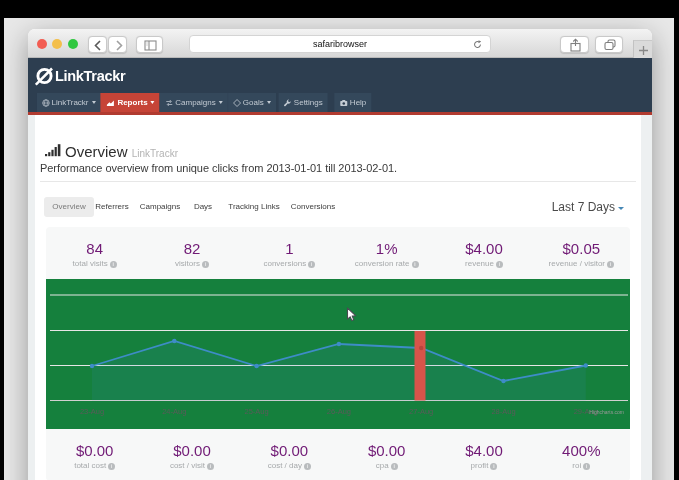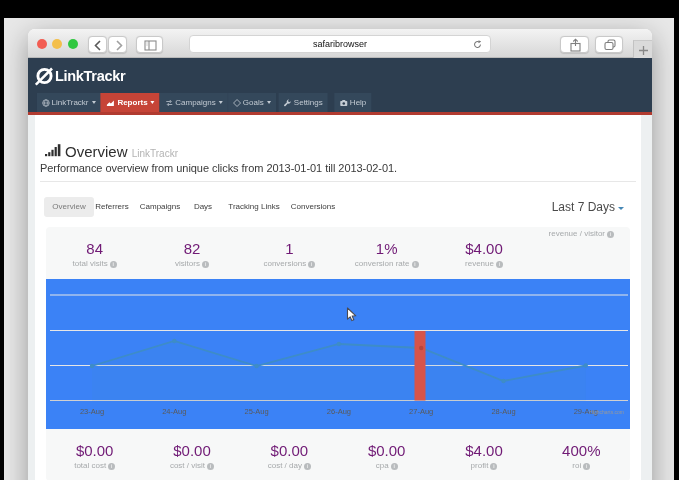--- a/index.html
+++ b/index.html
@@ -44,21 +44,21 @@
 #lastdays { position:absolute; right:17px; top:15px; height:20px; line-height:20px; font-size:12px; color:#4a4a4a; }
 #lastdays .caret2 { display:inline-block; width:0; height:0; border-left:3px solid transparent; border-right:3px solid transparent; border-top:3.5px solid #4587b5; margin-left:3px; vertical-align:1px; }
 #panel { position:absolute; left:11px; top:112px; width:584px; height:254px; }
 .statrow { position:absolute; left:0; width:584px; height:52px; background:#f7f8f8; display:flex; }
 #stats-top { top:0; border-radius:4px 4px 0 0; }
 #stats-bot { top:202px; border-radius:0 0 4px 4px; }
 .stat { flex:1; text-align:center; }
 .stat .v { margin-top:13px; font-size:15px; color:#701a75; }
 .stat .l { margin-top:2px; font-size:8px; color:#a6a9ab; }
 .inf { display:inline-block; width:7px; height:7px; border-radius:50%; background:#b9bcbe; color:#fff; font-size:6px; line-height:7px; text-align:center; vertical-align:0px; margin-left:2px; }
-#chart { position:absolute; left:0; top:52px; width:584px; height:150px; background:#3b82f6; }
+#chart { position:absolute; left:0; top:52px; width:584px; height:150px; background:#15803d; }
 #cursor { position:absolute; left:318px; top:249px; }
 </style>
 </head>
 <body>
 <div id="desktop">
 <div id="window">
   <div id="titlebar">
     <div class="tl r"></div>
         <div class="tl y"></div>
         <div class="tl g"></div>
@@ -162,20 +162,21 @@
               </div>
           <div class="stat">
                 <div class="v">1%</div>
                 <div class="l">conversion rate<span class="inf">i</span></div>
               </div>
           <div class="stat">
                 <div class="v">$4.00</div>
                 <div class="l">revenue<span class="inf">i</span></div>
               </div>
           <div class="stat">
+                <div class="v">$0.05</div>
                 <div class="l">revenue / visitor<span class="inf">i</span></div>
               </div>
         </div>
         <div id="chart">
           <svg width="584" height="150" viewBox="0 0 584 150">
             <line x1="4" y1="16" x2="582" y2="16" stroke="#e6e6e6" stroke-width="1"></line>
             <line x1="4" y1="51.5" x2="582" y2="51.5" stroke="#e6e6e6" stroke-width="1"></line>
             <line x1="4" y1="86.5" x2="582" y2="86.5" stroke="#e6e6e6" stroke-width="1"></line>
             <line x1="4" y1="121.5" x2="582" y2="121.5" stroke="#d0d0d0" stroke-width="1"></line>
             <polygon points="46,87 128.3,62 210.6,87 292.9,65 375.2,69 457.5,102 539.8,86.5 539.8,121.5 46,121.5" fill="rgba(62,140,199,0.115)"></polygon>

